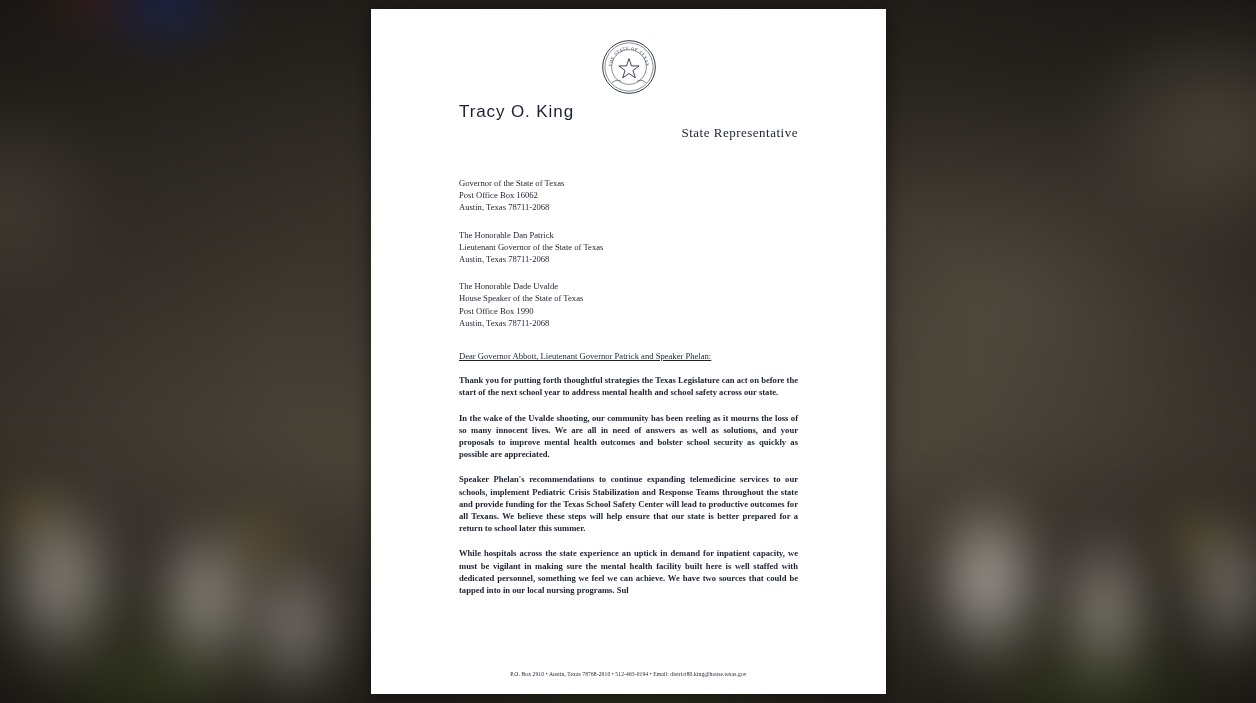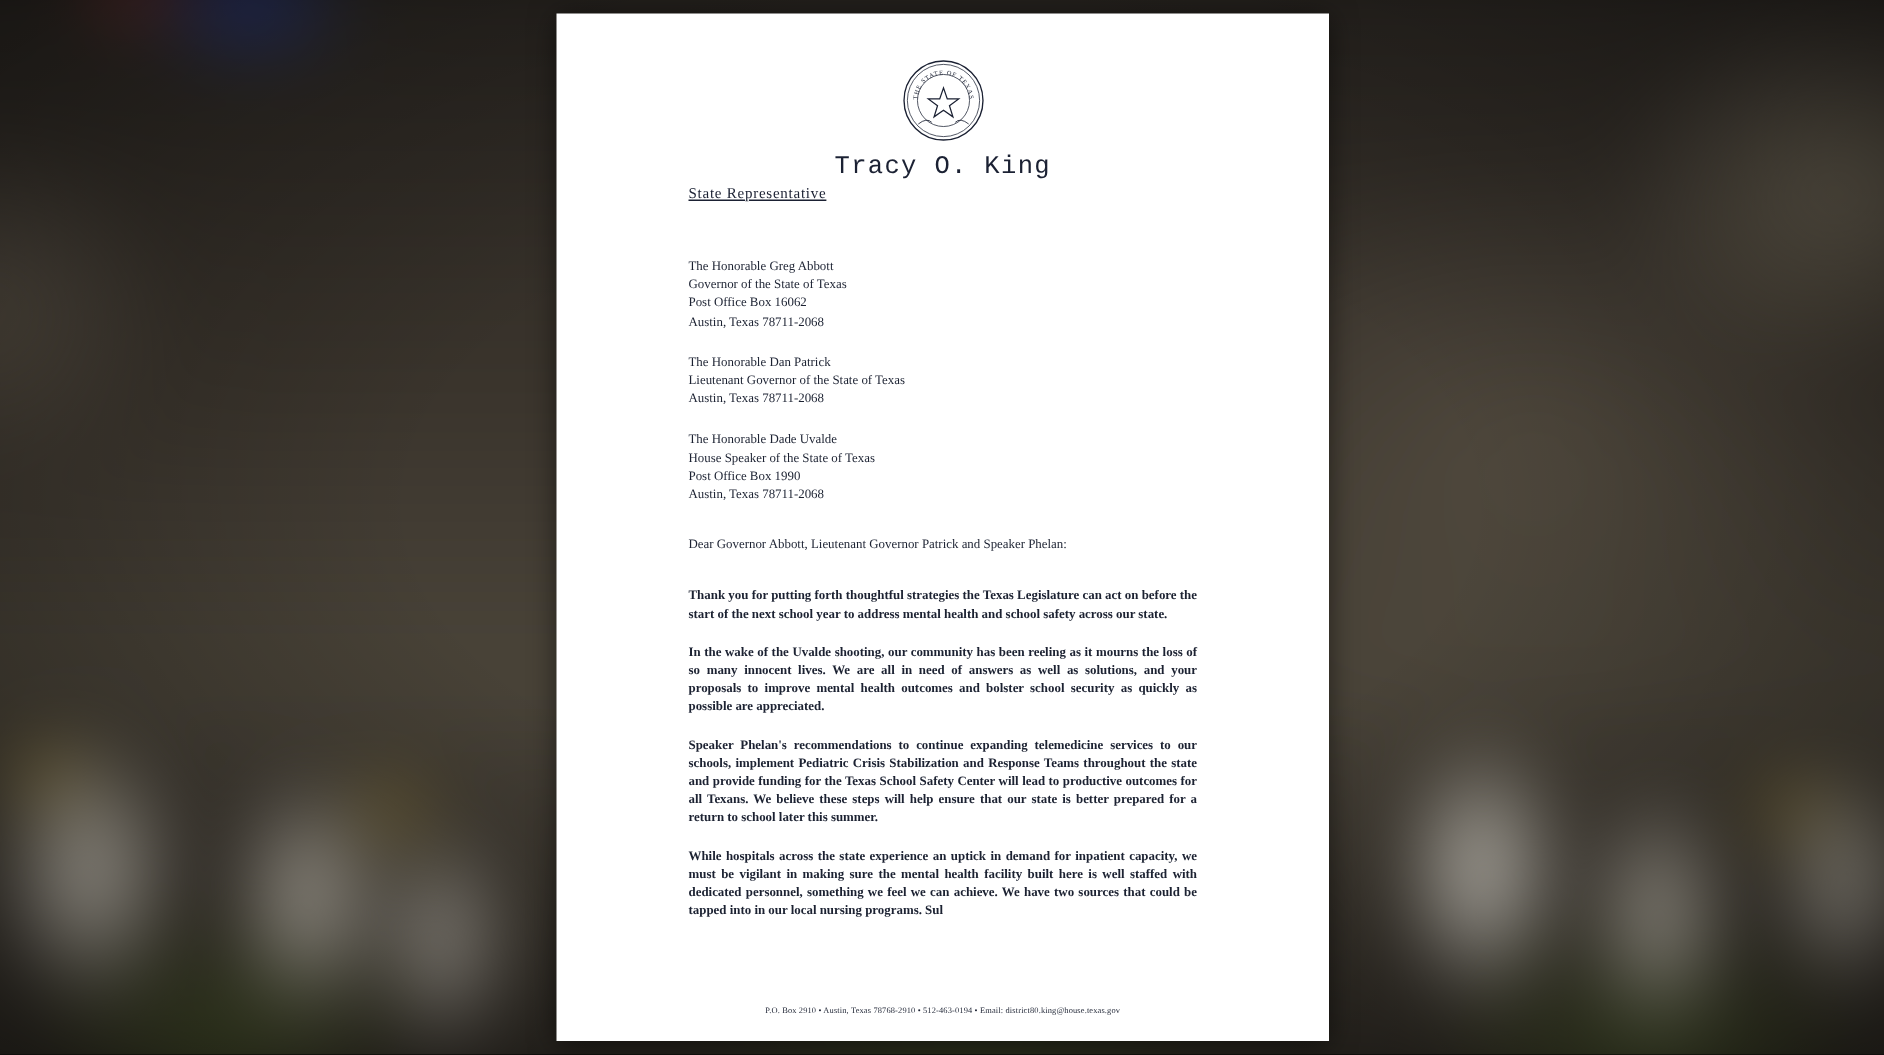--- a/index.html
+++ b/index.html
@@ -82,56 +82,56 @@
     display: flex;
     justify-content: center;
     margin-top: 4px;
   }
   .seal {
     width: 56px;
     height: 56px;
   }
 
   .letterhead-name {
-    text-align: center;
-    font-family: Liberation Mono, monospace;
+    text-align: left;
+    font-family: Liberation Sans, sans-serif;
     font-size: 17px;
     letter-spacing: 0.9px;
     color: #1b2133;
     margin-top: 7px;
   }
   .letterhead-title {
-    text-align: left;
-    font-family: "Liberation Serif", serif;
-    font-size: 10px;
+    text-align: right;
+    font-family: "Liberation Serif", serif;
+    font-size: 13px;
     letter-spacing: 0.5px;
     color: #1b2133;
     margin-top: 3px;
-    text-decoration: underline;
   }
 
   .body-area {
     margin-top: 36px;
     font-family: "Liberation Serif", serif;
     font-size: 8.6px;
     line-height: 1.42;
     color: #1c2232;
   }
   .date {
     margin-bottom: 24px;
   }
   .addr-block {
     margin-bottom: 15px;
   }
   .addr-block div {
     white-space: nowrap;
   }
   .salutation {
     margin-top: 21px;
-    margin-bottom: 22px;
+    margin-bottom: 12px;
+    text-decoration: underline;
   }
   .para {
     margin-bottom: 13px;
     text-align: justify;
     font-weight: bold;
   }
   .para:last-child {
     margin-bottom: 0;
   }
 
@@ -175,21 +175,20 @@
         </svg>
       </div>
 
       <div class="letterhead-name">Tracy O. King</div>
       <div class="letterhead-title">State Representative</div>
 
       <div class="body-area">
 
 
         <div class="addr-block">
-          <div>The Honorable Greg Abbott</div>
           <div>Governor of the State of Texas</div>
           <div>Post Office Box 16062</div>
           <div>Austin, Texas 78711-2068</div>
         </div>
 
         <div class="addr-block">
           <div>The Honorable Dan Patrick</div>
           <div>Lieutenant Governor of the State of Texas</div>
           <div>Austin, Texas 78711-2068</div>
         </div>

